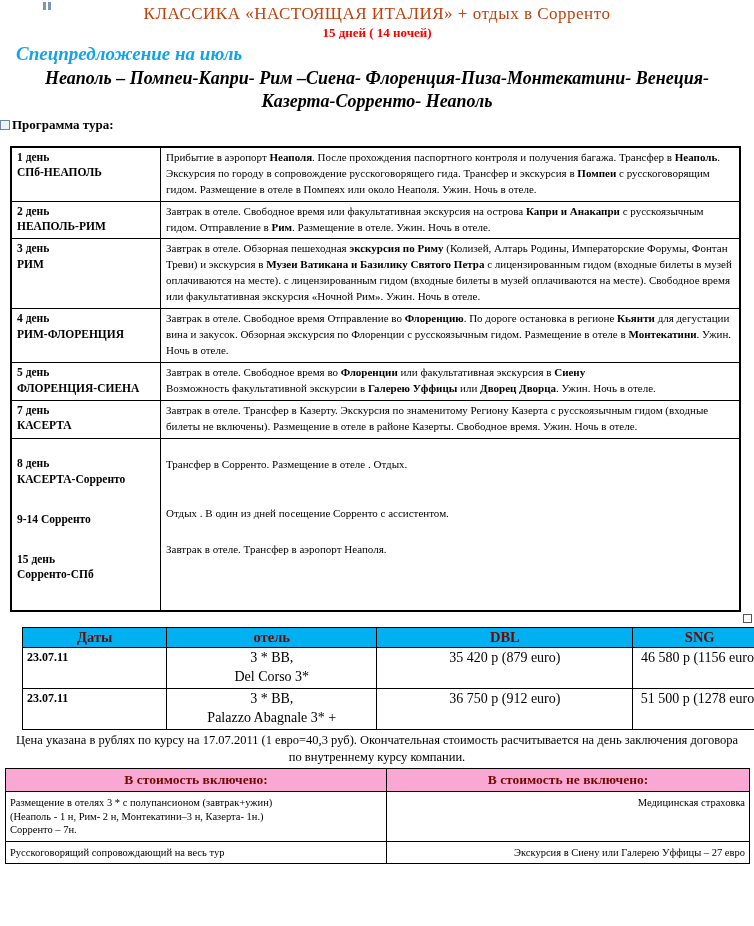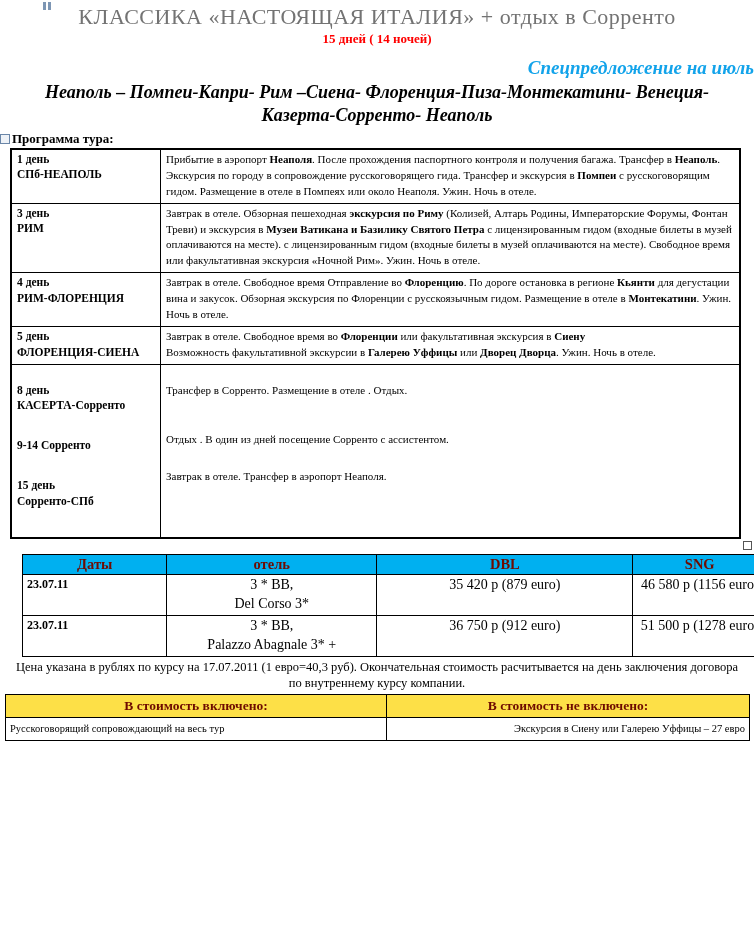--- a/index.html
+++ b/index.html
@@ -7,26 +7,26 @@
     width:754px;height:926px;overflow:hidden;position:relative;
     background:#ffffff;color:#000;
     font-family:"Liberation Serif","DejaVu Serif",serif;
     font-size:11px;
   }
   
   .top-mark{position:absolute;left:43px;top:0;width:12px;height:8px;}
   .top-mark span{display:inline-block;width:3px;height:8px;background:#7d96b4;margin-right:2px;}
 
   
-  .title{color:#737373;text-align:center;font-size:22px;letter-spacing:.5px;margin:4px 10px 0;white-space:nowrap;}
+  .title{color:#c2410c;text-align:center;font-size:17px;letter-spacing:.5px;margin:4px 10px 0;white-space:nowrap;}
   .duration{color:#ff0000;text-align:center;font-size:13px;font-weight:bold;margin-top:1px;}
-  .special{color:#12a3ea;text-align:right;font-size:19px;font-weight:bold;font-style:italic;margin-top:10px;}
+  .special{color:#12a3ea;text-align:left;font-size:19px;font-weight:bold;font-style:italic;margin-top:2px;padding-left:16px;}
   .route{font-weight:bold;font-style:italic;font-size:18px;text-align:center;max-width:706px;margin:2px auto 0;line-height:1.3;}
 
-  .prog-heading{font-weight:bold;font-size:13px;margin:3px 0 1px 0;display:flex;align-items:center;}
+  .prog-heading{font-weight:bold;font-size:13px;margin:3px 0 13px 0;display:flex;align-items:center;}
   .bullet-sq{display:inline-block;width:8px;height:8px;border:1px solid #6a86a8;margin-right:2px;background:#eef2f7;}
 
   
   table{border-collapse:collapse;padding-left:47px;}
   .prog-table{width:731px;margin-left:10px;border:2px solid #000;}
   .prog-table td{border:1px solid #000;vertical-align:top;padding:2px 5px 3px 5px;line-height:1.45;}
   .prog-table td.day{width:138px;font-weight:bold;font-size:11.5px;white-space:pre-line;line-height:1.35;}
   .prog-table td.body{font-size:11px;white-space:pre-line;}
   .final-days .fd{margin-bottom:9px;white-space:pre-line;}
   .prog-table td.body p{margin:0 0 5px 0;}
@@ -43,21 +43,21 @@
   .price-table td.hotel{width:208px;white-space:pre-line;}
   .price-table td.dbl{width:258px;}
   .price-table td.sng{width:129px;}
   .price-row td{height:38px;}
 
   .price-note{text-align:center;font-size:12.5px;line-height:1.3;margin:2px 12px 3px;}
 
   
   .inc-table{width:745px;margin-left:5px;border:1px solid #000;}
   .inc-table th,.inc-table td{border:1px solid #000;}
-  .inc-table th{background:#fde047;color:#6e0b00;font-size:13.5px;font-weight:bold;padding:3px 2px;}
+  .inc-table th{background:#f9a8d4;color:#6e0b00;font-size:13.5px;font-weight:bold;padding:3px 2px;}
   .inc-table th.l{width:376px;}
   .inc-table td{font-size:10.5px;padding:4px 4px;line-height:1.3;vertical-align:top;}
   .inc-table td.inc-l{text-align:left;white-space:pre-line;}
   .inc-table td.inc-r{text-align:right;}
   .inc-table tr.tall td{height:36px;}
 </style>
 </head>
 <body>
 
 <div class="top-mark"><span></span><span></span></div>
@@ -73,34 +73,44 @@
 </div>
 
 <table class="prog-table">
   <tbody>
     <tr>
       <td class="day">1 день
 СПб-НЕАПОЛЬ</td>
       <td class="body">Прибытие в аэропорт <b>Неаполя</b>. После прохождения паспортного контроля и получения багажа. Трансфер в <b>Неаполь</b>. Экскурсия по городу в сопровождение русскоговорящего гида.  Трансфер  и  экскурсия в <b>Помпеи</b> с русскоговорящим гидом. Размещение в отеле в Помпеях  или около Неаполя.  Ужин. Ночь в отеле.</td>
     </tr>
     <tr>
+      <td class="day">2 день
+НЕАПОЛЬ-РИМ</td>
+      <td class="body">Завтрак в отеле.  Свободное время или факультативная экскурсия  на  острова <b>Капри и Анакапри</b> с русскоязычным гидом. Отправление в <b>Рим</b>.  Размещение  в  отеле. Ужин. Ночь в отеле.</td>
+    </tr>
+    <tr>
       <td class="day">3 день
 РИМ</td>
       <td class="body">Завтрак в отеле. Обзорная пешеходная <b>экскурсия по Риму</b> (Колизей, Алтарь Родины, Императорские Форумы, Фонтан Треви)  и экскурсия  в <b>Музеи Ватикана и Базилику Святого Петра</b> с лицензированным гидом (входные билеты в музей оплачиваются на месте).   с лицензированным гидом (входные билеты в музей оплачиваются на месте).  Свободное время или факультативная экскурсия  «Ночной Рим». Ужин. Ночь в отеле.</td>
     </tr>
     <tr>
       <td class="day">4 день
 РИМ-ФЛОРЕНЦИЯ</td>
       <td class="body">Завтрак в отеле.  Свободное время  Отправление во <b>Флоренцию</b>. По дороге остановка в регионе <b>Кьянти</b> для дегустации вина и закусок. Обзорная экскурсия  по Флоренции  с русскоязычным гидом.   Размещение в отеле в <b>Монтекатини</b>. Ужин.  Ночь в отеле.</td>
     </tr>
     <tr>
       <td class="day">5 день
 ФЛОРЕНЦИЯ-СИЕНА</td>
       <td class="body">Завтрак в отеле.  Свободное время во <b>Флоренции</b> или факультативная экскурсия в <b>Сиену</b>
 Возможность факультативной экскурсии в <b>Галерею Уффицы</b> или <b>Дворец Дворца</b>. Ужин.  Ночь в отеле.</td>
+    </tr>
+    <tr>
+      <td class="day">7 день
+КАСЕРТА</td>
+      <td class="body">Завтрак в отеле. Трансфер в  Казерту. Экскурсия  по знаменитому  Региону Казерта с русскоязычным гидом (входные билеты не включены). Размещение в отеле  в районе Казерты. Свободное время. Ужин. Ночь в отеле.</td>
     </tr>
     <tr>
       <td class="day final-days">
         <div class="fd">8 день
 КАСЕРТА-Сорренто</div>
         <div class="fd">9-14 Сорренто</div>
         <div class="fd">15 день
 Сорренто-СПб</div>
       </td>
       <td class="body">
@@ -144,19 +154,25 @@
 <div class="price-note">Цена указана в рублях по курсу на 17.07.2011 (1 евро=40,3 руб). Окончательная стоимость расчитывается на день заключения договора по внутреннему курсу компании.</div>
 
 <table class="inc-table">
   <thead>
     <tr>
       <th class="l">В стоимость включено:</th>
       <th class="r">В стоимость не включено:</th>
     </tr>
   </thead>
   <tbody>
+    <tr class="tall">
+      <td class="inc-l">Размещение в отелях 3 * с полупансионом (завтрак+ужин)
+ (Неаполь - 1 н, Рим- 2 н, Монтекатини–3 н,  Казерта- 1н.)
+Сорренто – 7н.</td>
+      <td class="inc-r">Медицинская страховка</td>
+    </tr>
     <tr>
       <td class="inc-l">Русскоговорящий сопровождающий на весь тур</td>
       <td class="inc-r">Экскурсия  в Сиену или Галерею  Уффицы – 27 евро</td>
     </tr>
 
   </tbody>
 </table>
 
 </body></html>

